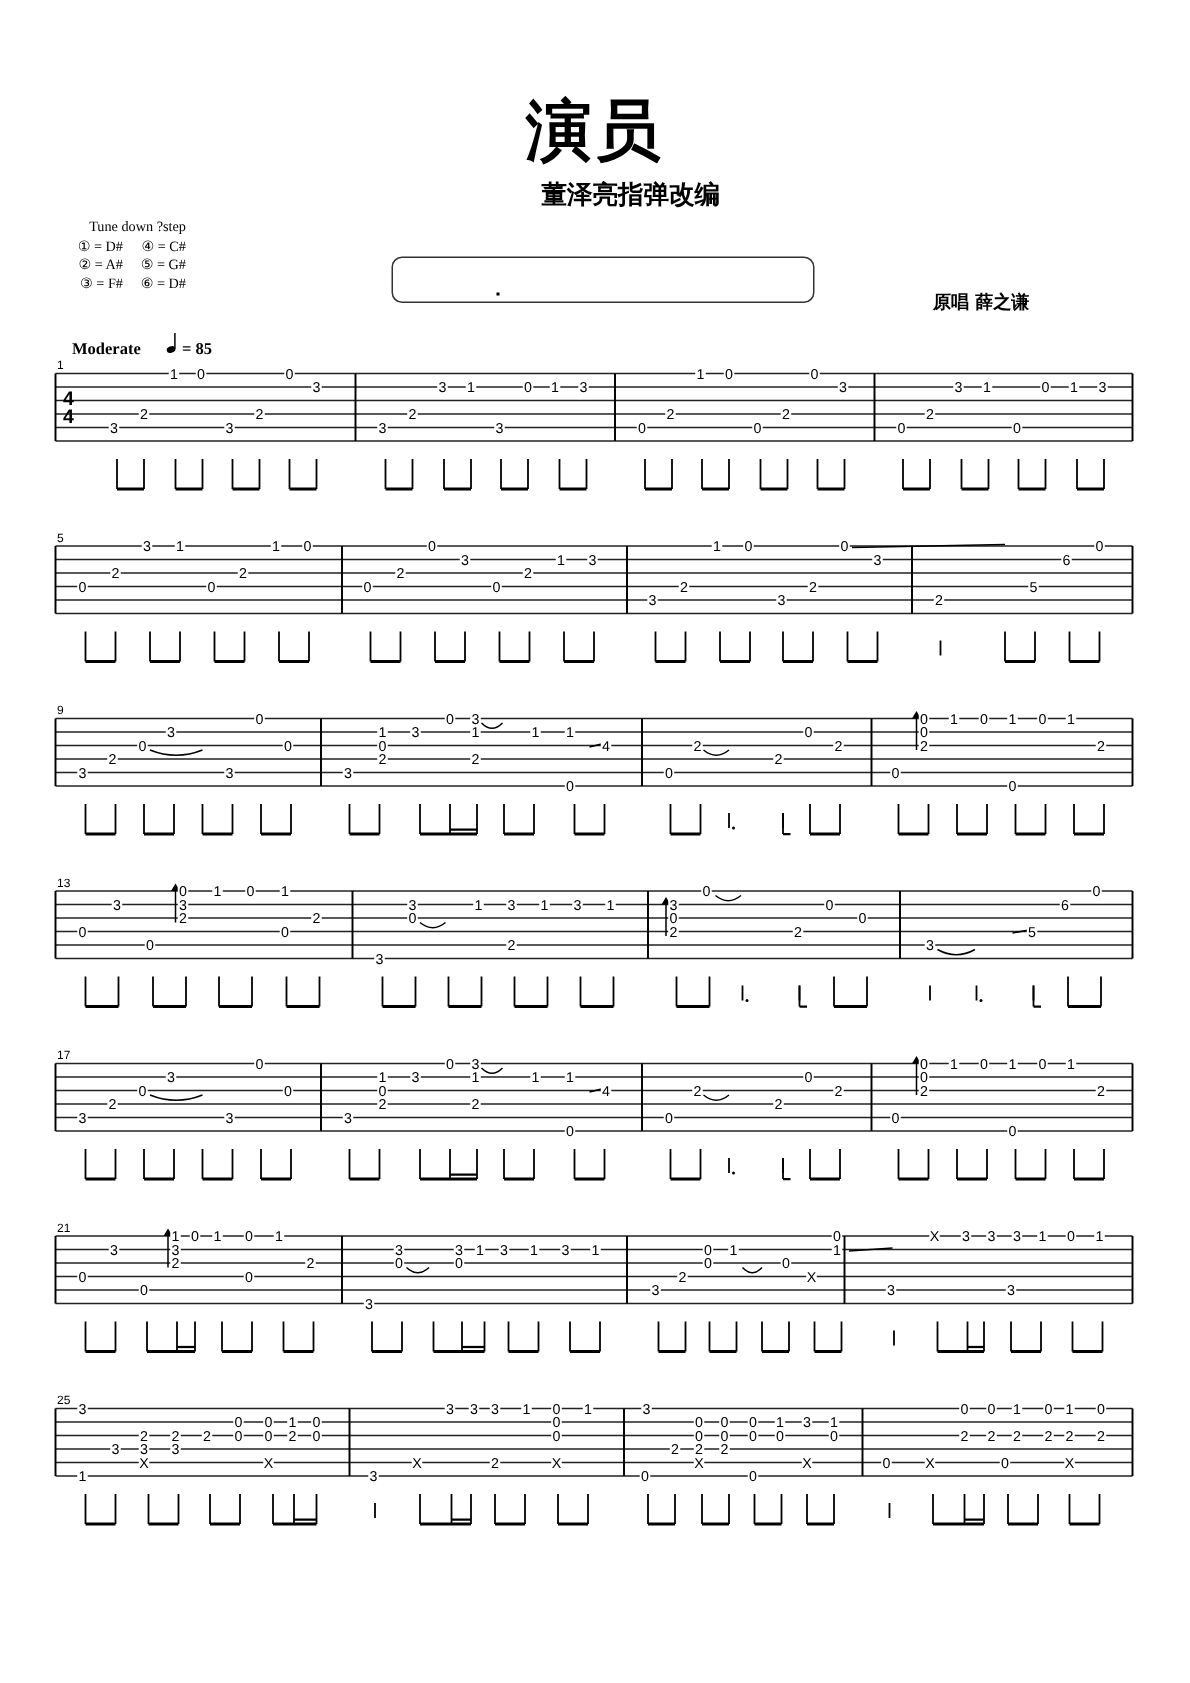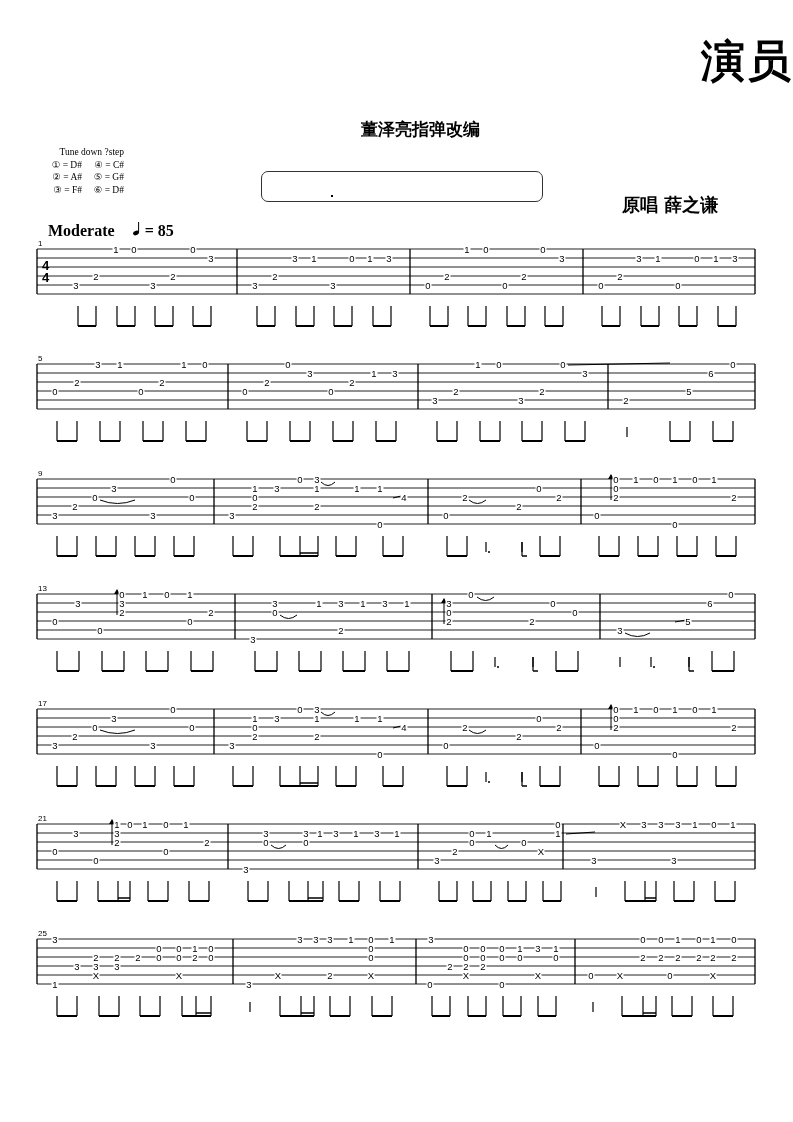--- a/index.html
+++ b/index.html
@@ -1,24 +1,24 @@
 <!DOCTYPE html>
 <html><head>
 <meta charset="utf-8">
 <style>
   html,body{margin:0;padding:0;background:#fff;}
   body{width:793px;height:1122px;position:relative;overflow:hidden;font-family:"Liberation Sans",sans-serif;color:#000;}
-  .title{position:absolute;left:0;width:793px;top:32px;text-align:right;font-size:44px;font-weight:bold;letter-spacing:2px;font-family:"DejaVu Sans",sans-serif;}
+  .title{position:absolute;left:0;width:793px;top:58px;text-align:center;font-size:44px;font-weight:bold;letter-spacing:2px;font-family:"DejaVu Sans",sans-serif;}
   .subtitle{position:absolute;left:0;width:793px;top:118px;text-align:center;font-size:17px;font-weight:bold;font-family:"DejaVu Sans",sans-serif;padding-left:24px;}
   .tuning{position:absolute;left:40px;top:146px;font-family:"Liberation Serif",serif;font-size:9.5px;line-height:12.5px;text-align:right;}
   .tuning .row span{display:inline-block;width:42px;}
   .textbox{position:absolute;left:261px;top:171px;width:280px;height:29px;border:1px solid #333;border-radius:7px;}
   .textbox .dot{position:absolute;left:69px;top:23px;width:2px;height:2px;background:#000;}
-  .singer{position:absolute;left:622px;top:193px;font-size:18px;font-weight:bold;font-family:"DejaVu Sans",sans-serif;}
-  .tempo{position:absolute;left:48px;top:222px;font-family:"Liberation Serif",serif;font-weight:bold;font-size:16px;}
+  .singer{position:absolute;left:622px;top:193px;font-size:12px;font-weight:bold;font-family:"DejaVu Sans",sans-serif;}
+  .tempo{position:absolute;left:48px;top:222px;font-family:"Liberation Serif",serif;font-weight:bold;font-size:11px;}
   .tempo .note{display:inline-block;margin-left:14px;}
   svg.sys{position:absolute;left:0;}
   svg text{font-family:"Liberation Sans",sans-serif;}
 </style>
 </head>
 <body>
 
 <div class="title">演员</div>
 <div class="subtitle">董泽亮指弹改编</div>
 

